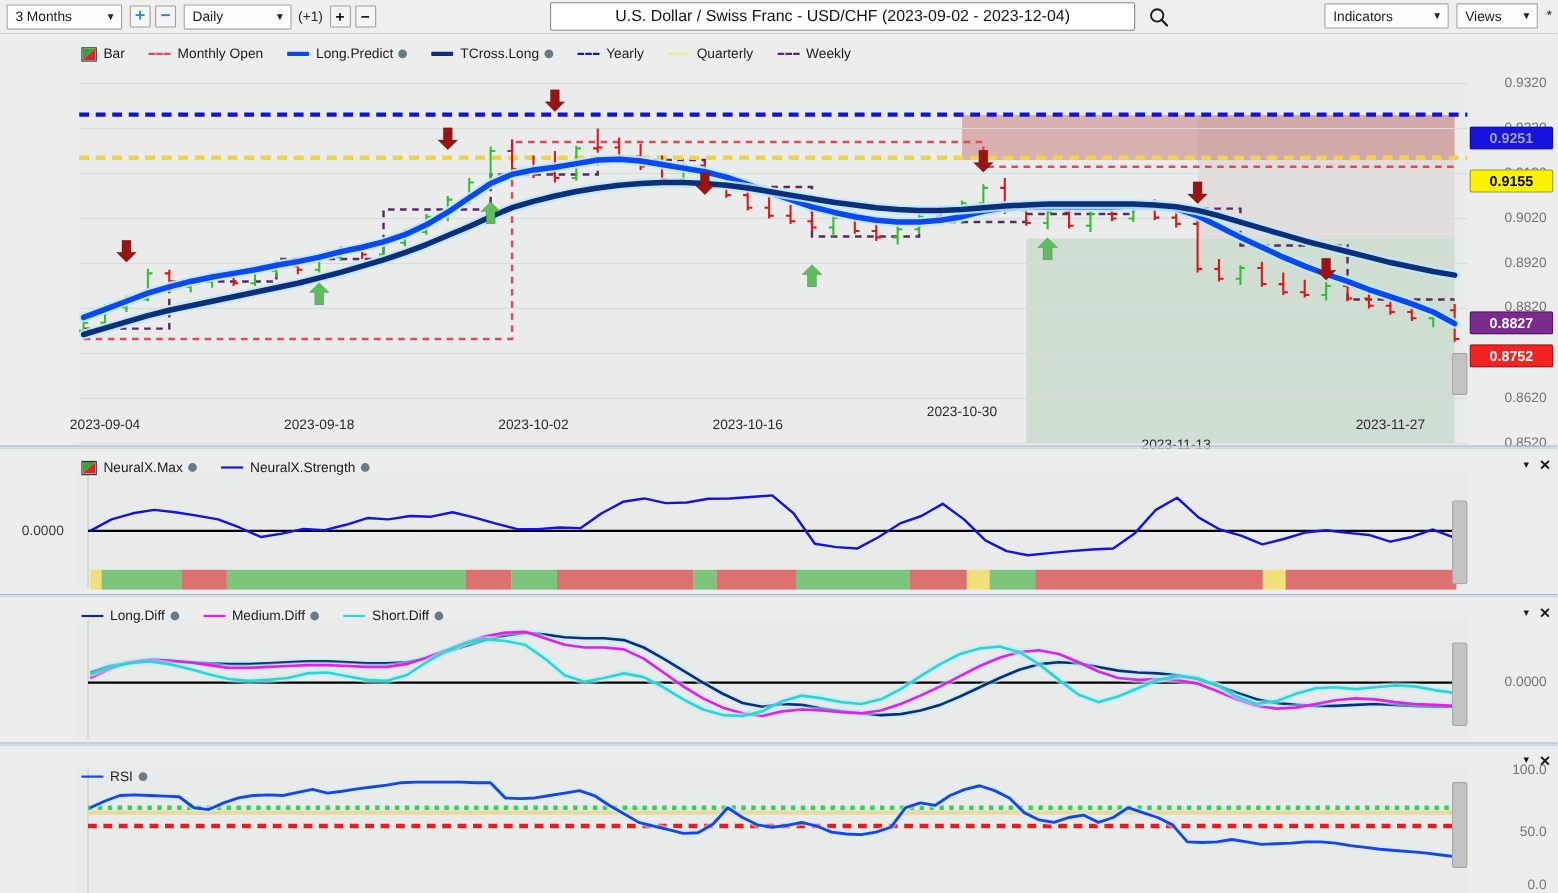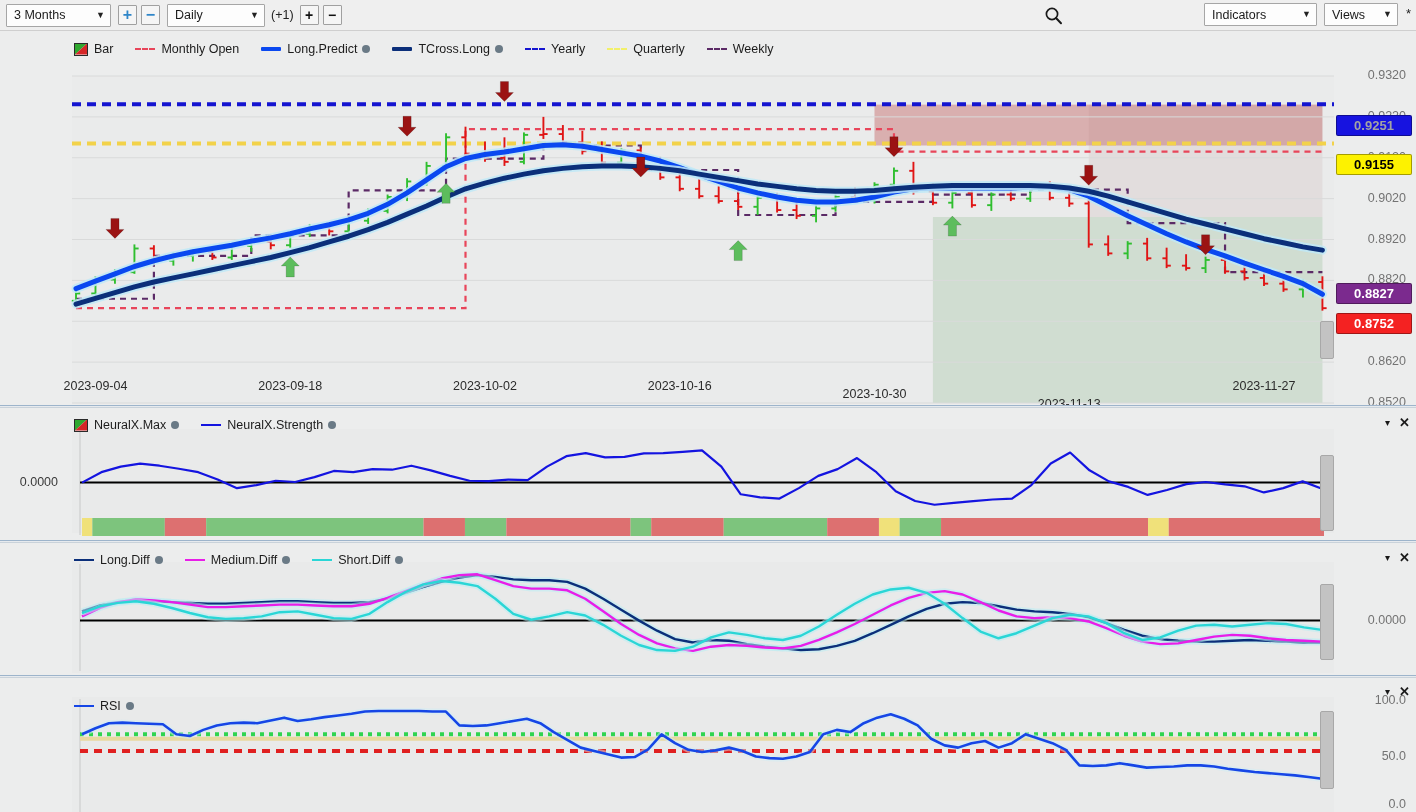--- a/index.html
+++ b/index.html
@@ -126,20 +126,23 @@
       <span class="caret">▼</span>
     </div>
     <span class="plusminus-txt">(+1)</span>
     <div class="sqbtn">
       <span>+</span>
     </div>
     <div class="sqbtn" style="margin-left:4px;">
       <span>−</span>
     </div>
 
+    <div class="searchbox" style="position:absolute;left:500px;top:2px;width:532px;">
+      <span title="Enter symbol">U.S. Dollar / Swiss Franc - USD/CHF (2023-09-02 - 2023-12-04)</span>
+    </div>
     <div class="searchicon" style="position:absolute;left:1036px;top:6px;">
       <svg width="19" height="19" viewBox="0 0 19 19">
         <circle cx="8" cy="8" r="5.6" fill="none" stroke="#1a1a1a" stroke-width="1.7"></circle>
         <line x1="12" y1="12" x2="17" y2="17.2" stroke="#1a1a1a" stroke-width="2" stroke-linecap="round"></line>
       </svg>
     </div>
 
     <div class="sel" style="position:absolute;right:99px;top:3px;width:113px;">
       <span class="cap">Indicators</span>
       <span class="caret">▼</span>
@@ -562,21 +565,21 @@
         <div class="ptag" style="top: 84px; background: rgb(23, 19, 224); color: #a3a3a3;">0.9251</div>
         <div class="ptag" style="top: 123px; background: rgb(253, 242, 0); color: rgb(0, 0, 0);">0.9155</div>
         <div class="ptag" style="top: 252px; background: rgb(123, 42, 142); color: rgb(255, 255, 255);">0.8827</div>
         <div class="ptag" style="top: 282px; background: rgb(244, 34, 34); color: rgb(255, 255, 255);">0.8752</div>
       </div>
     <div id="price-xaxis">
         <div class="xaxis-lbl" style="left: 95.4753px; top: 348px;">2023-09-04</div>
         <div class="xaxis-lbl" style="left: 290.228px; top: 348px;">2023-09-18</div>
         <div class="xaxis-lbl" style="left: 484.981px; top: 348px;">2023-10-02</div>
         <div class="xaxis-lbl" style="left: 679.735px; top: 348px;">2023-10-16</div>
-        <div class="xaxis-lbl" style="left: 874.488px; top: 356px;">2023-10-30</div>
+        <div class="xaxis-lbl" style="left: 874.488px; top: 336px;">2023-10-30</div>
         <div class="xaxis-lbl" style="left: 1069.24px; top: 348px; margin-top: 18px;">2023-11-13</div>
         <div class="xaxis-lbl" style="left: 1263.99px; top: 348px;">2023-11-27</div>
       </div>
     <div class="scrollthumb" style="right:82px;top:290px;height:38px;"></div>
   </div>
 
   <div class="panel-sep" style="top:405px;"></div>
   <div class="panel" id="panel-neuralx" style="top:409px;height:131px;">
     <div class="legendrow" id="legend-neuralx" style="left:74px;top:5px;">
         <div class="legitem">

